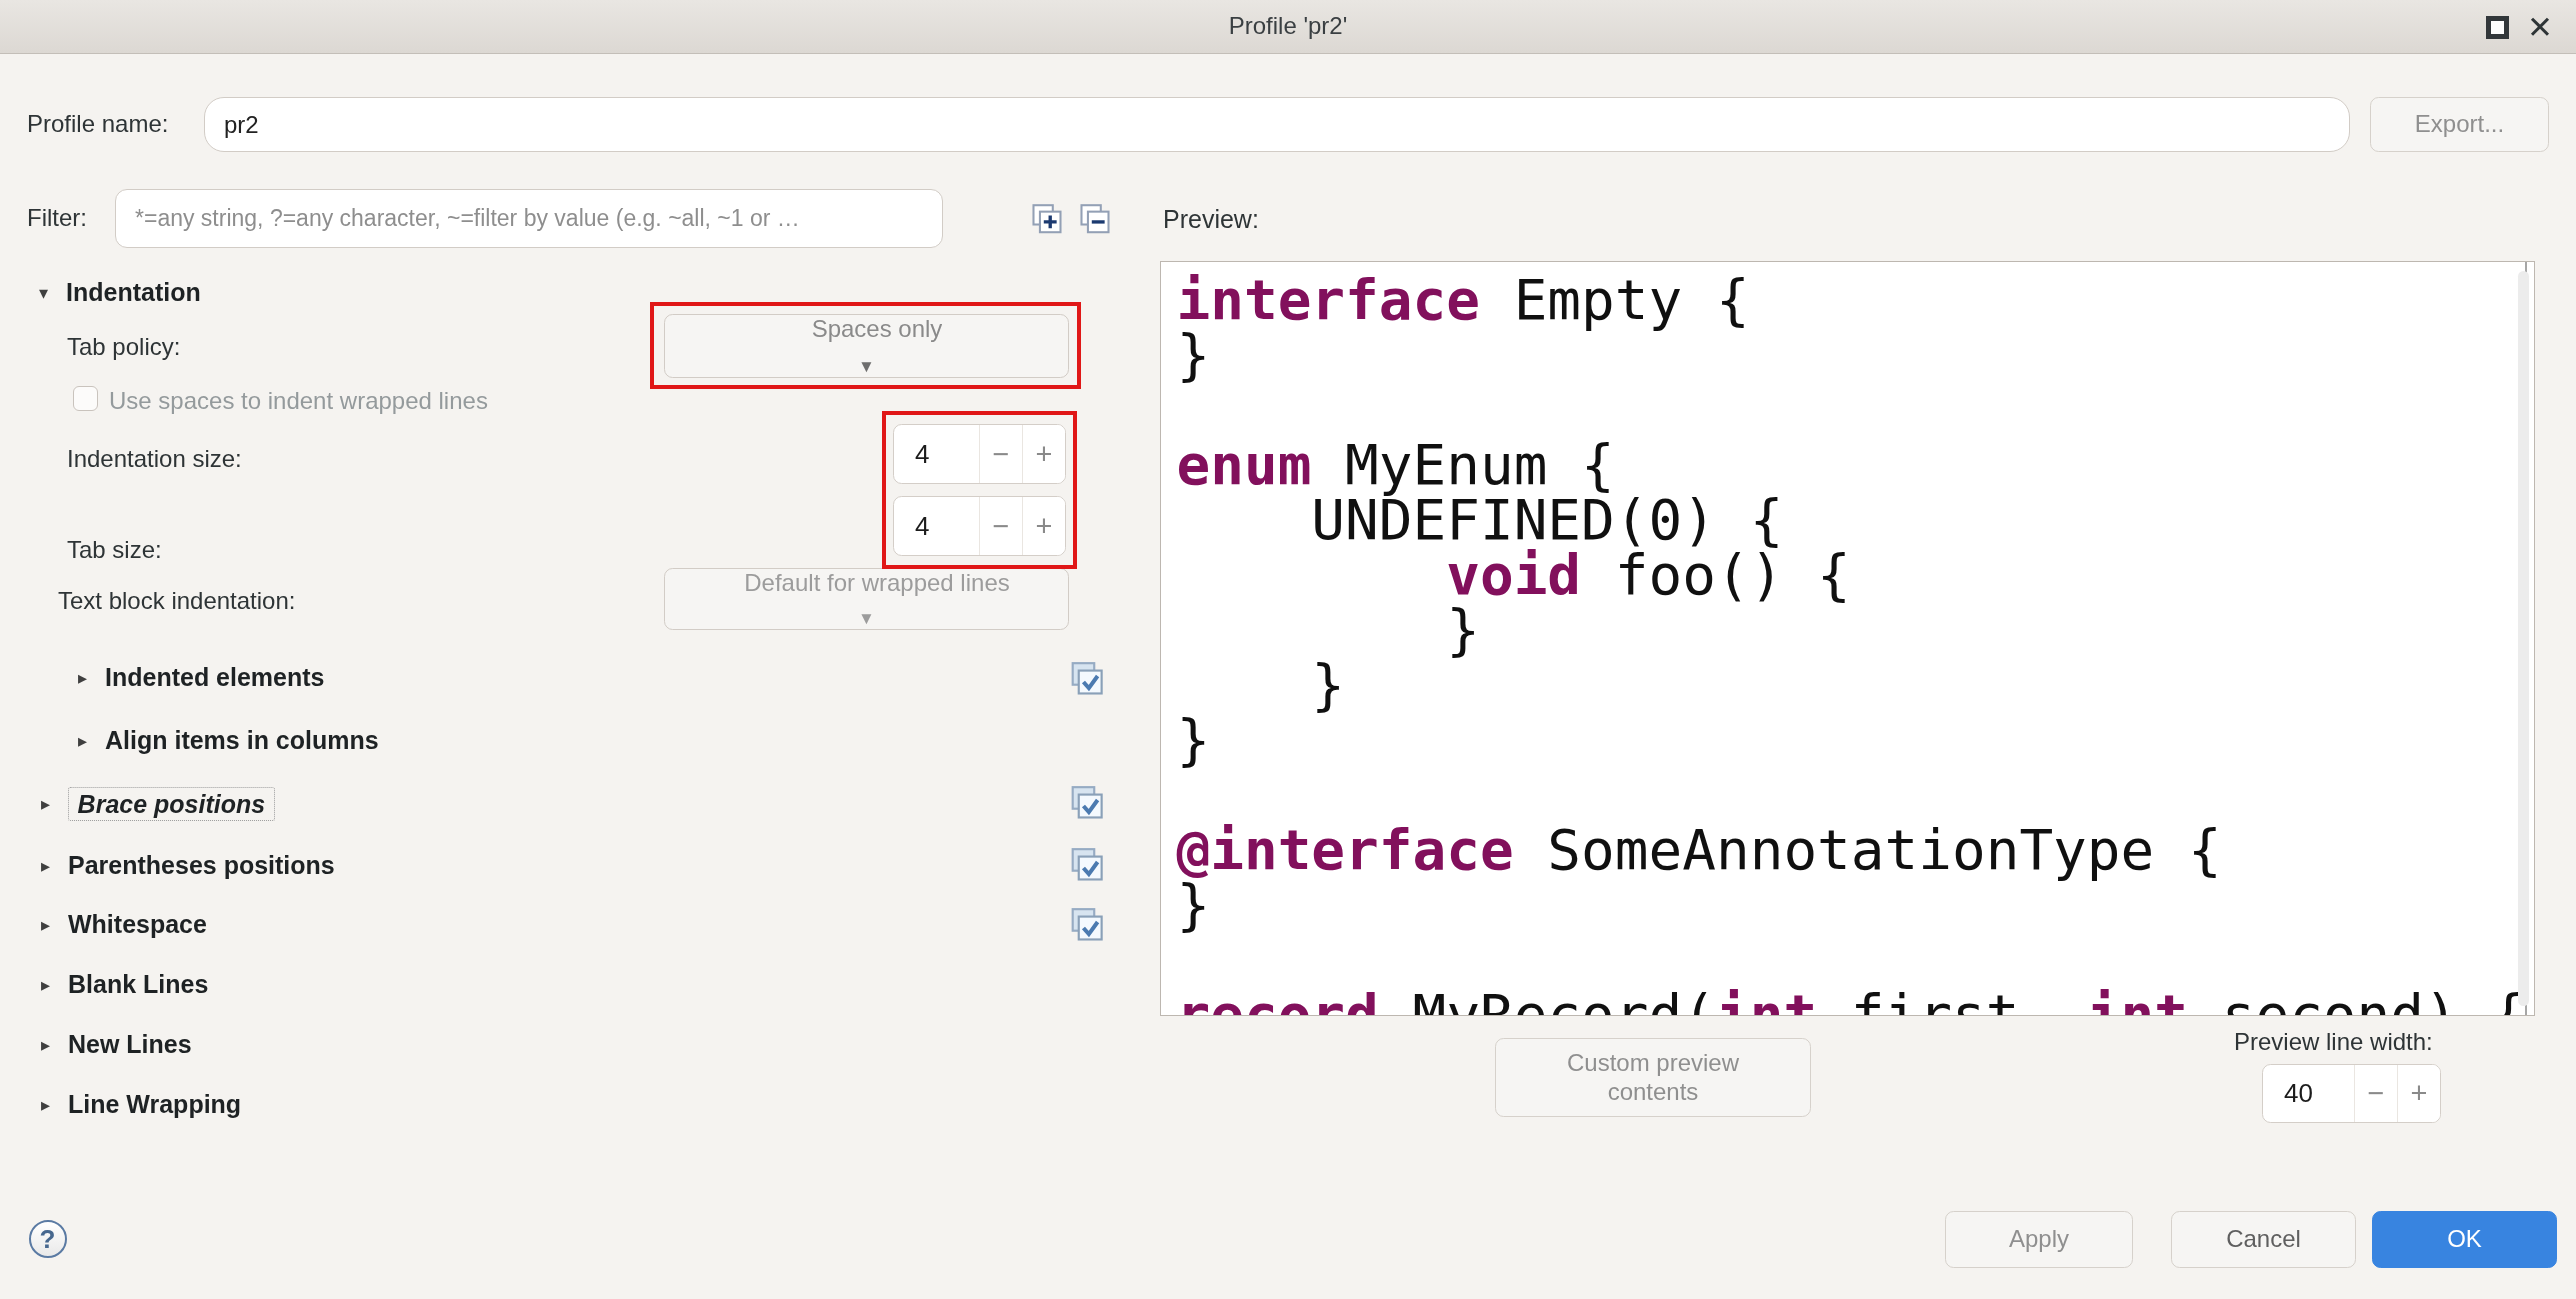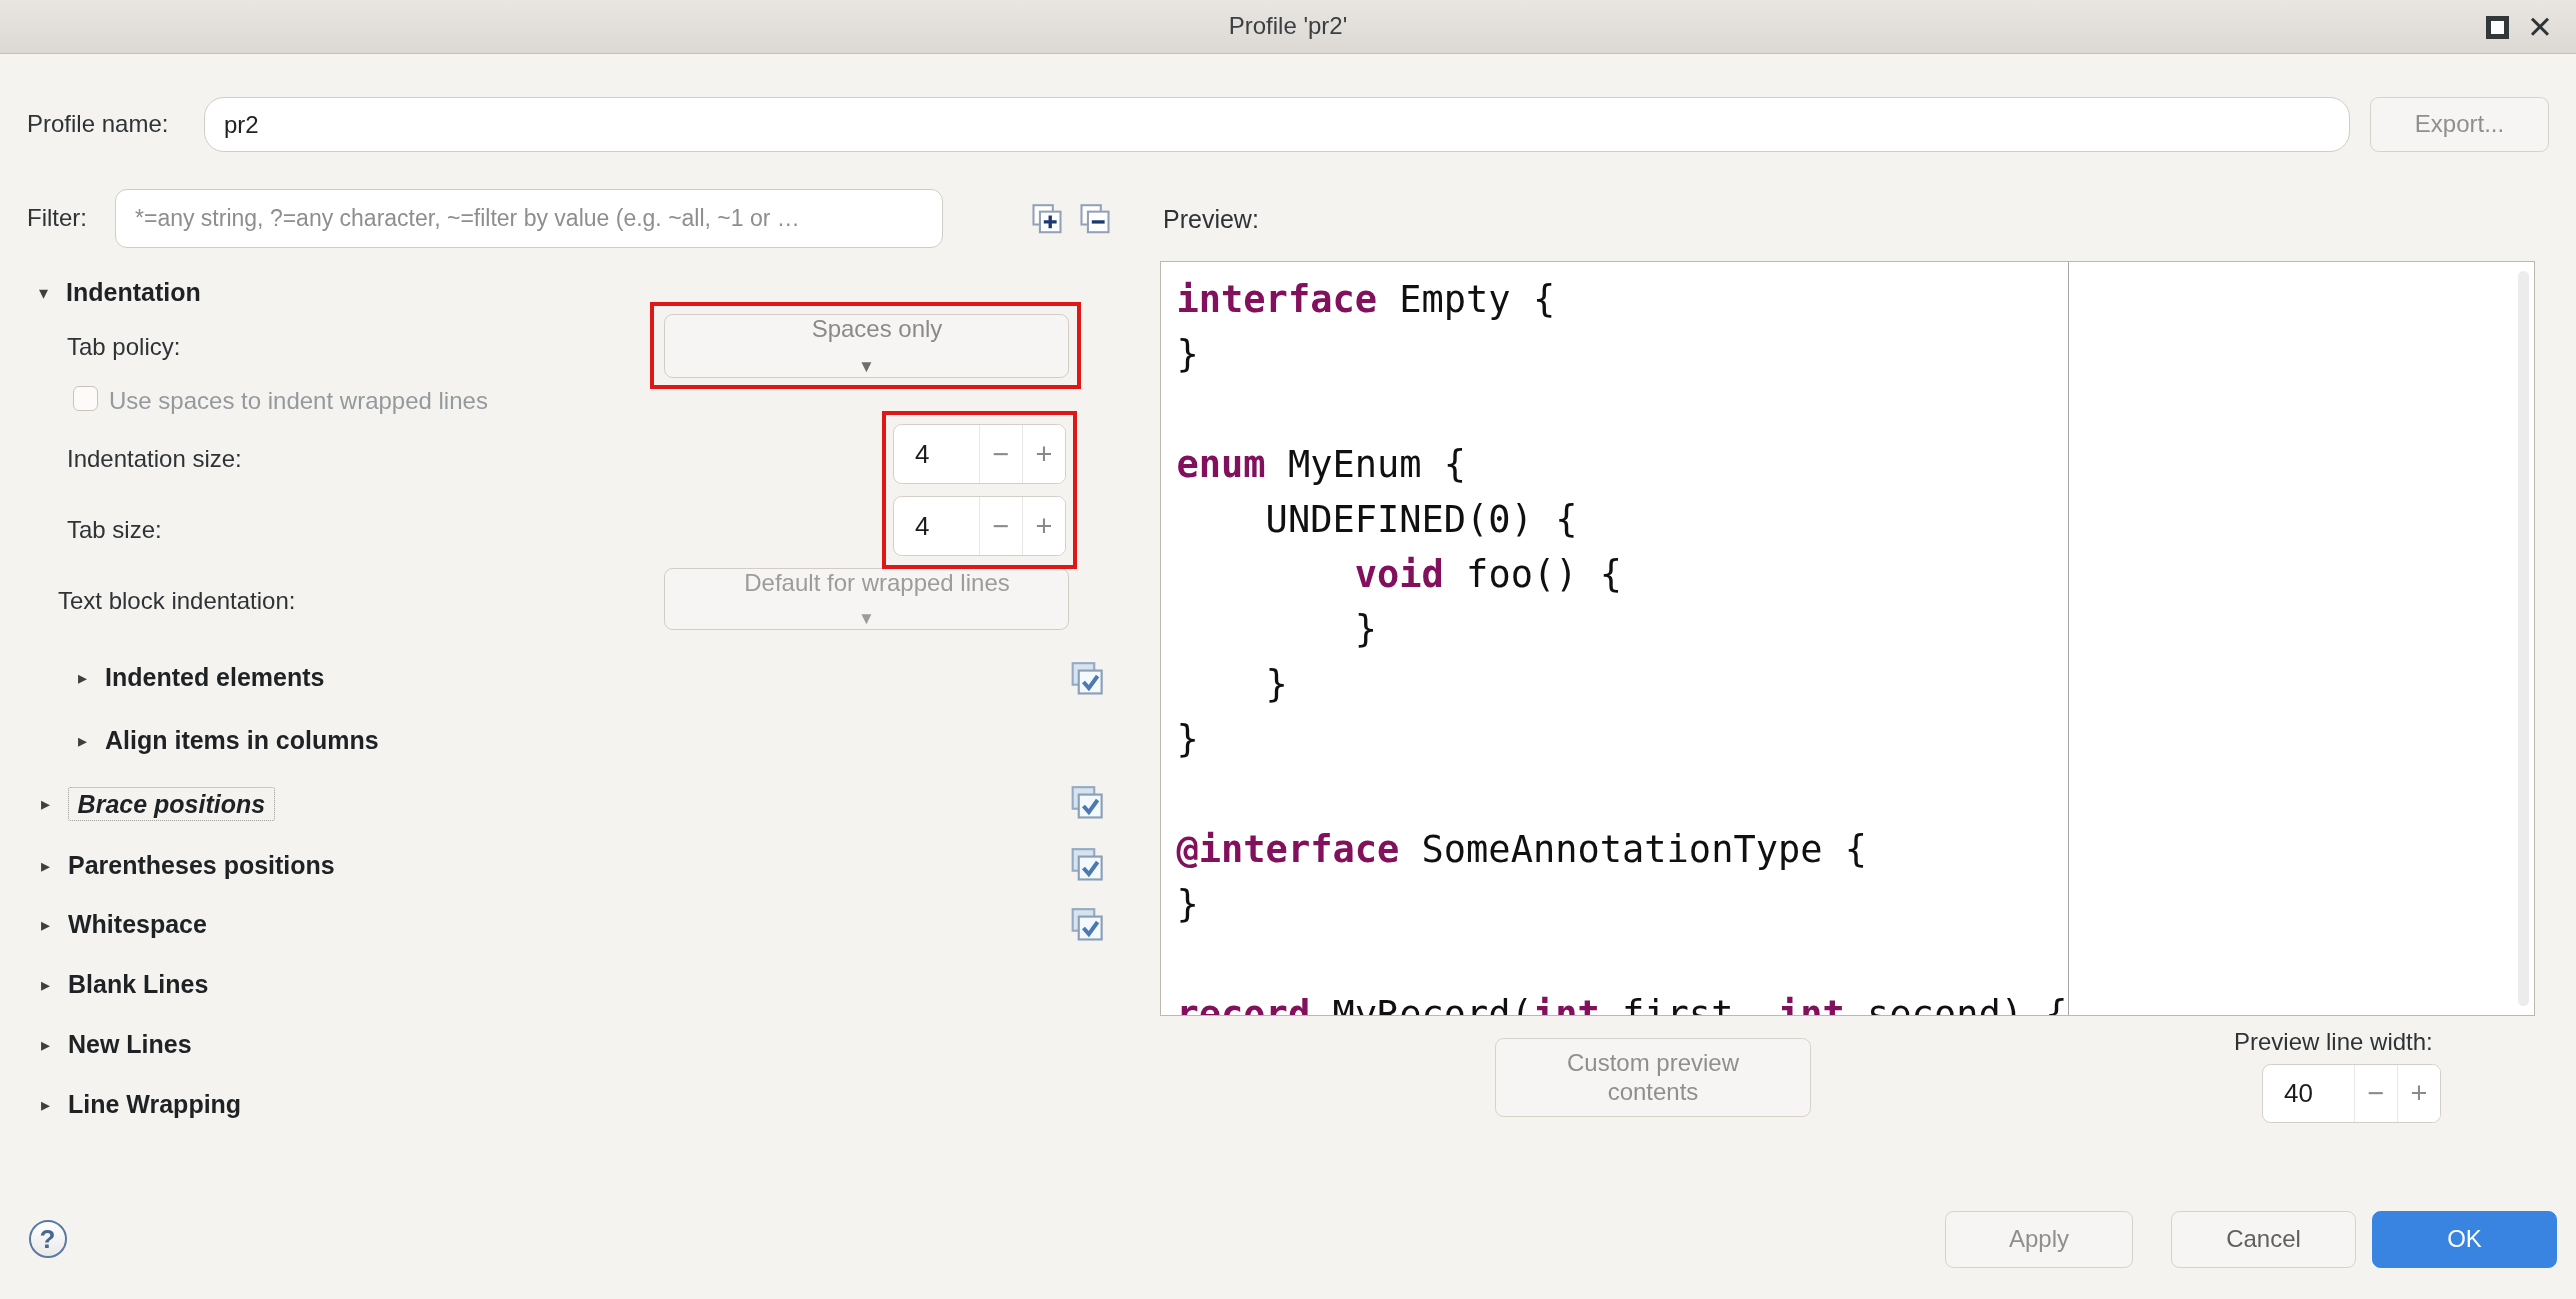--- a/index.html
+++ b/index.html
@@ -45,21 +45,21 @@
   .focusbox { border:1.7px dotted #9c9c9c; border-radius:2.6px; padding:1.7px 8.6px; }
   .focusbox .b { font-style:italic; }
   .cb { position:absolute; width:25px; height:25px; border:1.7px solid #c9c3bd; border-radius:6px; background:#fcfbfa; }
   .dimlbl { position:absolute; font-size:24px; color:#949a9c; white-space:nowrap; }
   .chk-ic { position:absolute; width:35px; height:38px; cursor:pointer; }
 
   
   .pvbox { position:absolute; left:1160px; top:261px; width:1375px; height:755px;
     background:#fff; border:1.7px solid #bdb7b0; overflow:hidden; }
   .code { position:absolute; inset:0; padding:10.4px 0 0 15.5px;
-    font-family:"DejaVu Sans Mono","Liberation Mono",monospace; font-size:37px; line-height:55px; color:#101010; }
+    font-family:"DejaVu Sans Mono","Liberation Mono",monospace; font-size:56px; line-height:55px; color:#101010; }
   .code-line { white-space:pre; }
   .kw { color:#82105c; font-weight:700; }
   .margin-line { position:absolute; top:0; bottom:0; left:calc(15.5px + 40ch); width:1.7px; background:#a6a6a6; }
   .pv-scroll { position:absolute; right:5.2px; top:8.6px; bottom:8.6px; width:11.2px; background:#ececec; border-radius:6px; }
 
   .help { position:absolute; left:28.5px; top:1220px; width:38px; height:38px; border-radius:50%;
     border:2.6px solid #5a7aa3; background:linear-gradient(#ffffff,#e9e9e9); color:#47688f;
     font-size:26px; font-weight:700; text-align:center; line-height:35px; cursor:pointer; }
 
   .ok { background:#3884e0 !important; border:1.7px solid #3884e0 !important; color:#ffffff !important; }
@@ -112,21 +112,21 @@
   <span class="cb" style="left:73px; top:386px;"></span>
   <div class="dimlbl" style="left:109px; top:387px;">Use spaces to indent wrapped lines</div>
 
   <div class="lbl" style="left:67px; top:445px;">Indentation size:</div>
   <div class="spin" style="left:893px; top:424px; width:173px; height:60px;">
     <input value="4" style="">
     <span class="sbtn">−</span>
     <span class="sbtn">+</span>
   </div>
 
-  <div class="lbl" style="left:67px; top:516px;">Tab size:</div>
+  <div class="lbl" style="left:67px; top:536px;">Tab size:</div>
   <div class="spin" style="left:893px; top:496px; width:173px; height:60px;">
     <input value="4" style="">
     <span class="sbtn">−</span>
     <span class="sbtn">+</span>
   </div>
   <div class="hl" style="left:882px; top:411px; width:195px; height:158px;"></div>
 
   <div class="lbl" style="left:58px; top:587px;text-align:right;">Text block indentation:</div>
   <div class="combo disabled" style="left:664px; top:568px; width:405px; height:62px;">
     <span class="val">Default for wrapped lines</span>

